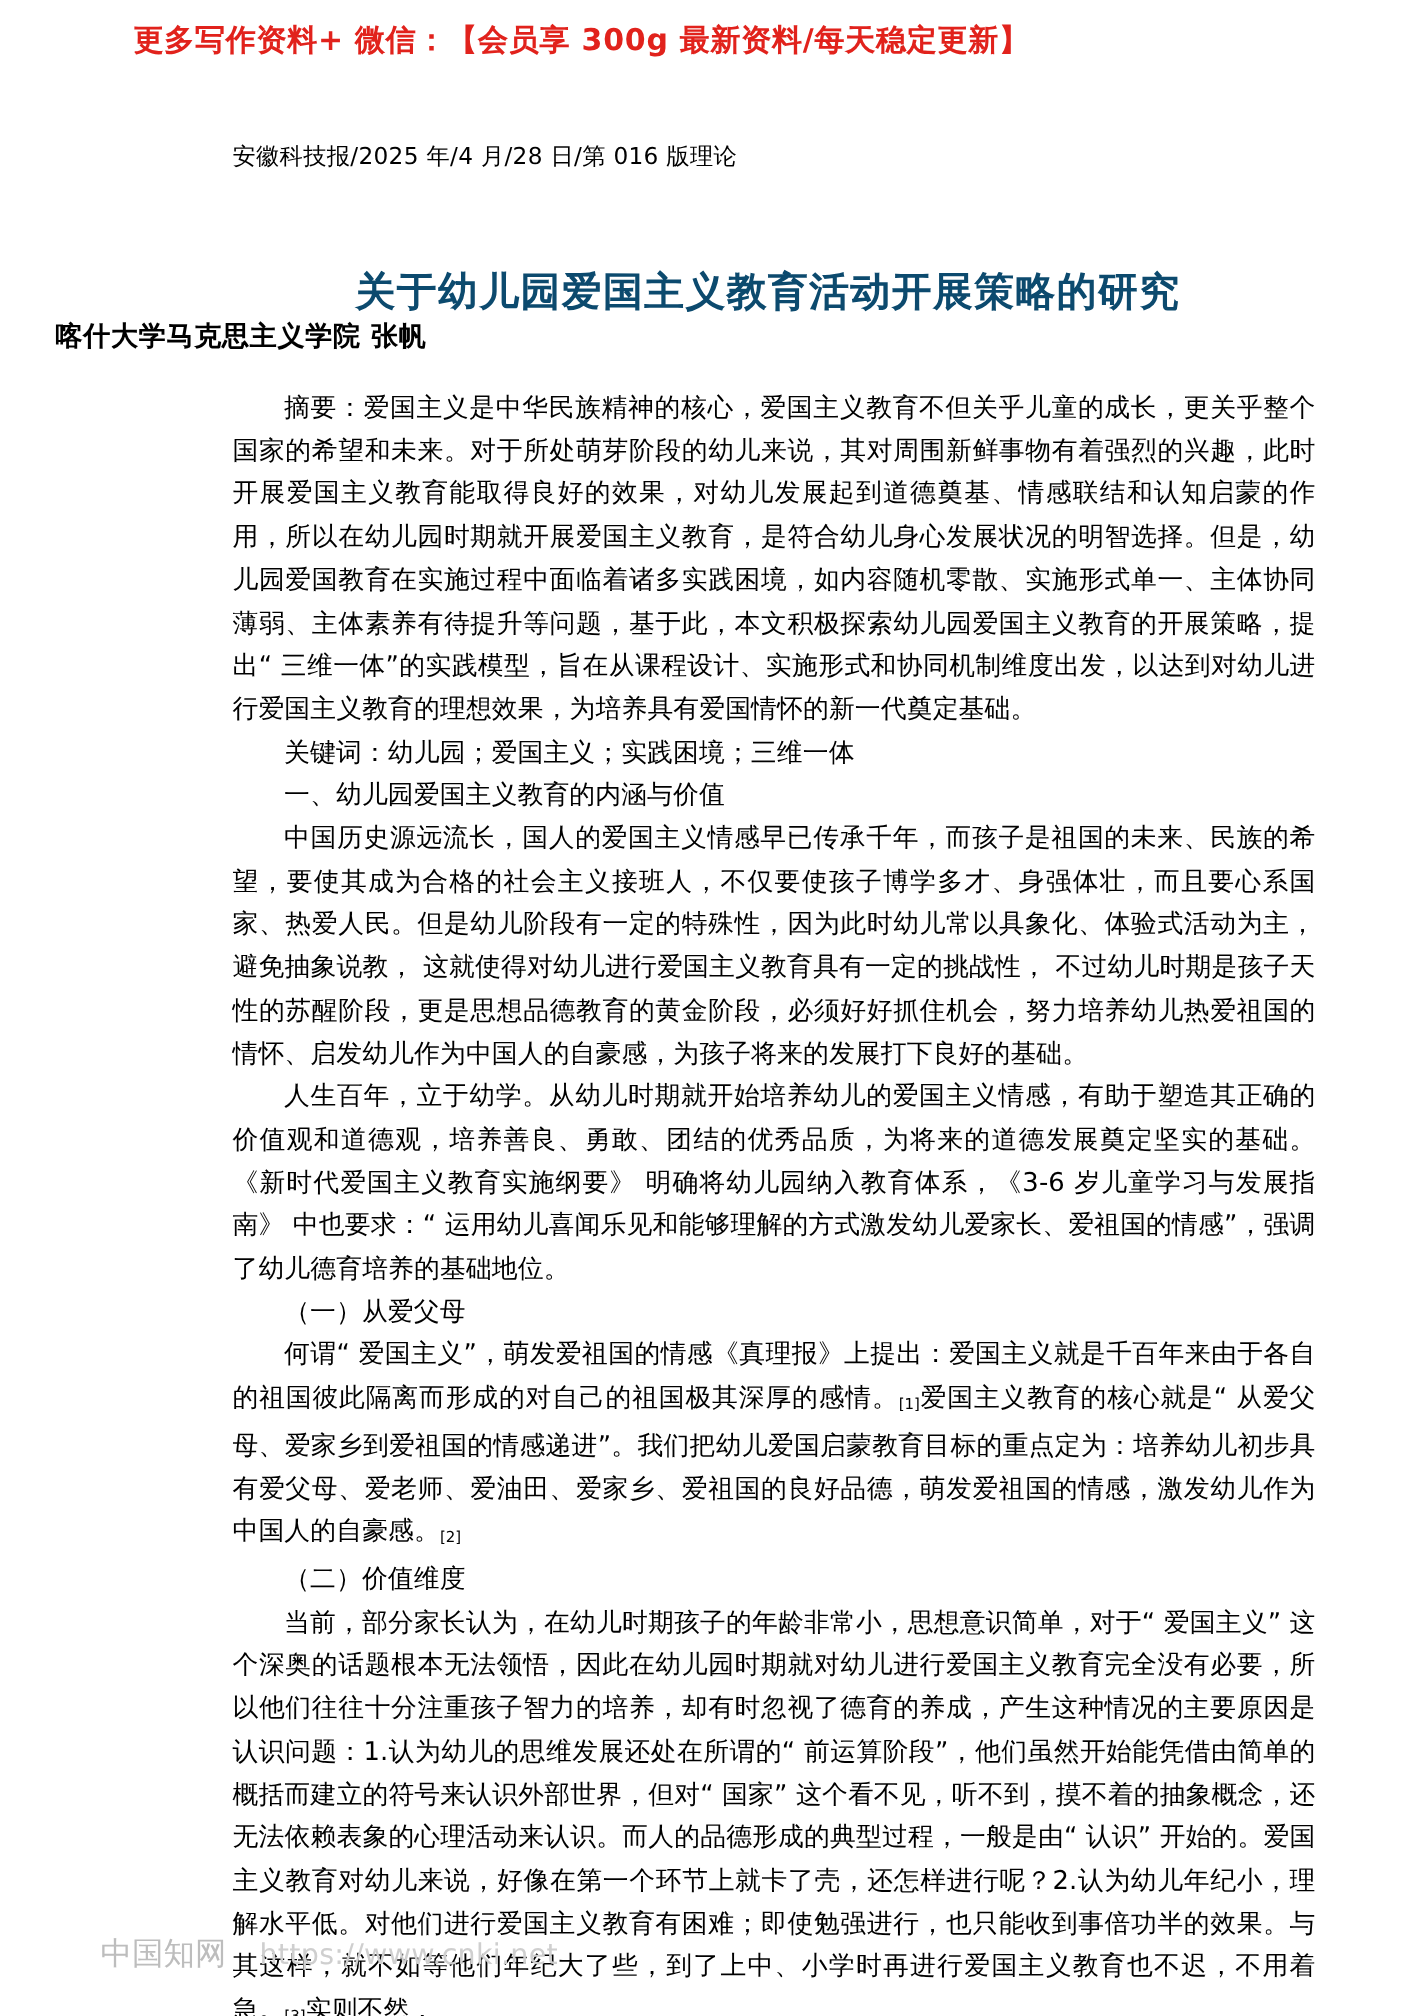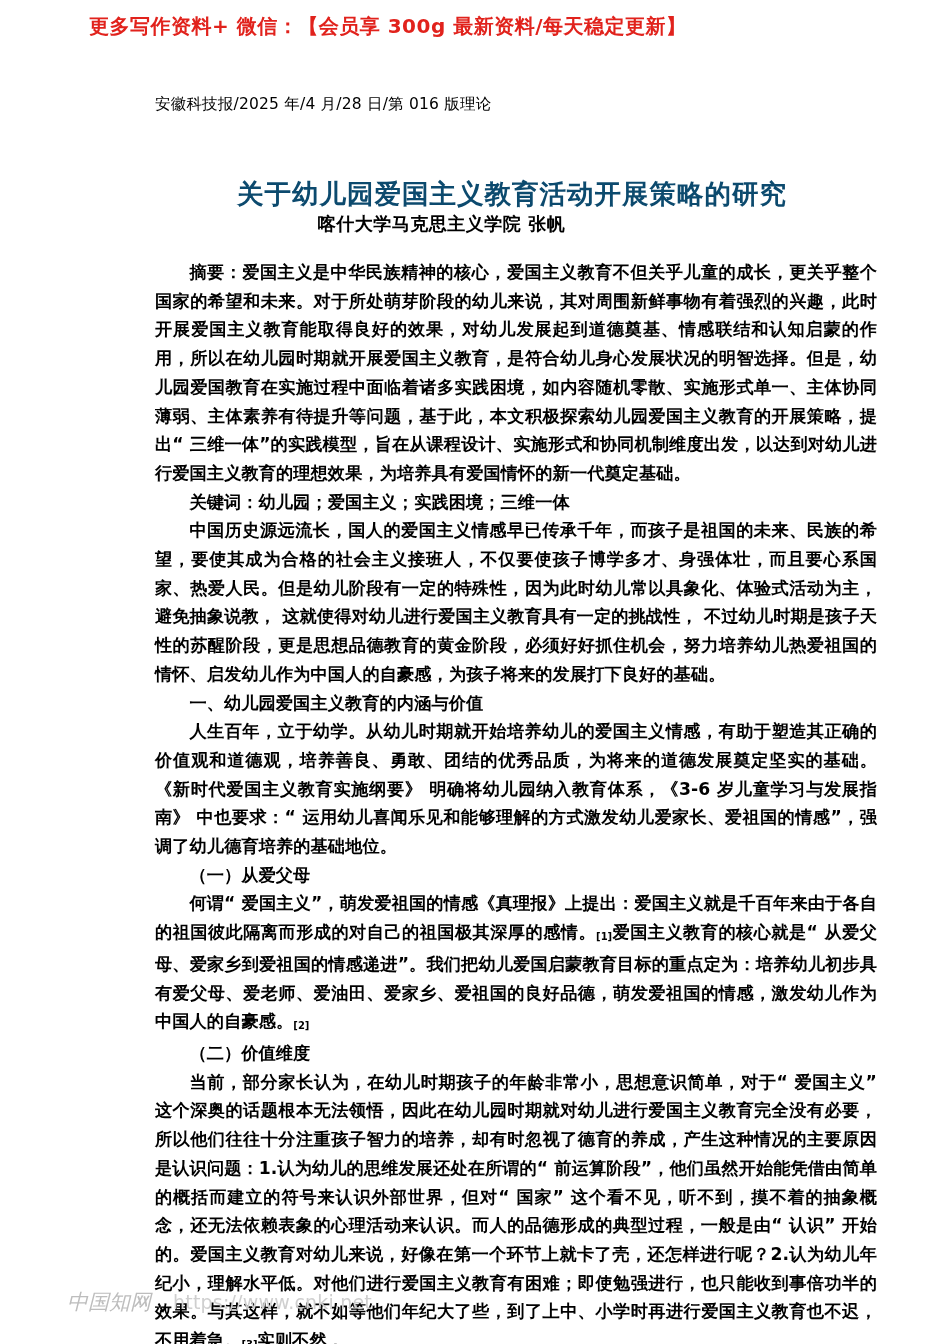--- a/index.html
+++ b/index.html
@@ -61,21 +61,20 @@
     letter-spacing: 1px;
     color: #0c4a6e;
   }
 
   
   .author-line {
     position: absolute;
     left: 0;
     top: 212px;
     width: 809px;
-    text-align: center;
     font-size: 18px;
     font-weight: bold;
     letter-spacing: 0.5px;
     color: #000;
   }
 
   
   .body-block {
     position: absolute;
     left: 118px;
@@ -85,21 +84,20 @@
 
   .para {
     margin: 0;
     font-size: 17.2px;
     line-height: 28.7px;
     text-align: justify;
     text-justify: inter-ideograph;
     letter-spacing: 0.1px;
     color: #000;
     text-indent: 2em;
-    font-weight: bold;
   }
 
   .cite {
     font-size: 10px;
     vertical-align: baseline;
     position: relative;
     top: 2px;
     letter-spacing: 0;
   }
 
@@ -123,21 +121,20 @@
     top: 1288px;
     display: flex;
     align-items: baseline;
     color: #c3c3c3;
     white-space: nowrap;
   }
   .watermark .wm-cn {
     font-size: 21px;
     letter-spacing: 0px;
     color: #bdbdbd;
-    font-style: italic;
   }
   .watermark .wm-url {
     font-size: 19px;
     margin-left: 22px;
     color: #cfcfcf;
     letter-spacing: 0.2px;
   }
 </style>
 </head>
 <body>
@@ -151,23 +148,23 @@
   <h1 class="doc-title">关于幼儿园爱国主义教育活动开展策略的研究</h1>
 
   <div class="author-line">喀什大学马克思主义学院  张帆</div>
 
   <div class="body-block">
 
     <p class="para">摘要：爱国主义是中华民族精神的核心，爱国主义教育不但关乎儿童的成长，更关乎整个国家的希望和未来。对于所处萌芽阶段的幼儿来说，其对周围新鲜事物有着强烈的兴趣，此时开展爱国主义教育能取得良好的效果，对幼儿发展起到道德奠基、情感联结和认知启蒙的作用，所以在幼儿园时期就开展爱国主义教育，是符合幼儿身心发展状况的明智选择。但是，幼儿园爱国教育在实施过程中面临着诸多实践困境，如内容随机零散、实施形式单一、主体协同薄弱、主体素养有待提升等问题，基于此，本文积极探索幼儿园爱国主义教育的开展策略，提出“ 三维一体”的实践模型，旨在从课程设计、实施形式和协同机制维度出发，以达到对幼儿进行爱国主义教育的理想效果，为培养具有爱国情怀的新一代奠定基础。</p>
 
     <p class="para">关键词：幼儿园；爱国主义；实践困境；三维一体</p>
 
+    <p class="para">一、幼儿园爱国主义教育的内涵与价值</p>
+
     <p class="para">中国历史源远流长，国人的爱国主义情感早已传承千年，而孩子是祖国的未来、民族的希望，要使其成为合格的社会主义接班人，不仅要使孩子博学多才、身强体壮，而且要心系国家、热爱人民。但是幼儿阶段有一定的特殊性，因为此时幼儿常以具象化、体验式活动为主，避免抽象说教， 这就使得对幼儿进行爱国主义教育具有一定的挑战性， 不过幼儿时期是孩子天性的苏醒阶段，更是思想品德教育的黄金阶段，必须好好抓住机会，努力培养幼儿热爱祖国的情怀、启发幼儿作为中国人的自豪感，为孩子将来的发展打下良好的基础。</p>
-
-    <p class="para">一、幼儿园爱国主义教育的内涵与价值</p>
 
     <p class="para">人生百年，立于幼学。从幼儿时期就开始培养幼儿的爱国主义情感，有助于塑造其正确的价值观和道德观，培养善良、勇敢、团结的优秀品质，为将来的道德发展奠定坚实的基础。 《新时代爱国主义教育实施纲要》 明确将幼儿园纳入教育体系，《3-6 岁儿童学习与发展指南》 中也要求：“ 运用幼儿喜闻乐见和能够理解的方式激发幼儿爱家长、爱祖国的情感”，强调了幼儿德育培养的基础地位。</p>
 
     <p class="para">（一）从爱父母</p>
 
     <p class="para"><span>何谓“ 爱国主义”，萌发爱祖国的情感《真理报》上提出：爱国主义就是千百年来由于各自的祖国彼此隔离而形成的对自己的祖国极其深厚的感情。</span><span class="cite">[1]</span><span>爱国主义教育的核心就是“ 从爱父母、爱家乡到爱祖国的情感递进”。我们把幼儿爱国启蒙教育目标的重点定为：培养幼儿初步具有爱父母、爱老师、爱油田、爱家乡、爱祖国的良好品德，萌发爱祖国的情感，激发幼儿作为中国人的自豪感。</span><span class="cite">[2]</span></p>
 
     <p class="para">（二）价值维度</p>
 
     <p class="para"><span>当前，部分家长认为，在幼儿时期孩子的年龄非常小，思想意识简单，对于“ 爱国主义” 这个深奥的话题根本无法领悟，因此在幼儿园时期就对幼儿进行爱国主义教育完全没有必要，所以他们往往十分注重孩子智力的培养，却有时忽视了德育的养成，产生这种情况的主要原因是认识问题：1.认为幼儿的思维发展还处在所谓的“ 前运算阶段”，他们虽然开始能凭借由简单的概括而建立的符号来认识外部世界，但对“ 国家” 这个看不见，听不到，摸不着的抽象概念，还无法依赖表象的心理活动来认识。而人的品德形成的典型过程，一般是由“ 认识” 开始的。爱国主义教育对幼儿来说，好像在第一个环节上就卡了壳，还怎样进行呢？2.认为幼儿年纪小，理解水平低。对他们进行爱国主义教育有困难；即使勉强进行，也只能收到事倍功半的效果。与其这样，就不如等他们年纪大了些，到了上中、小学时再进行爱国主义教育也不迟，不用着急。</span><span class="cite">[3]</span><span>实则不然，</span></p>

